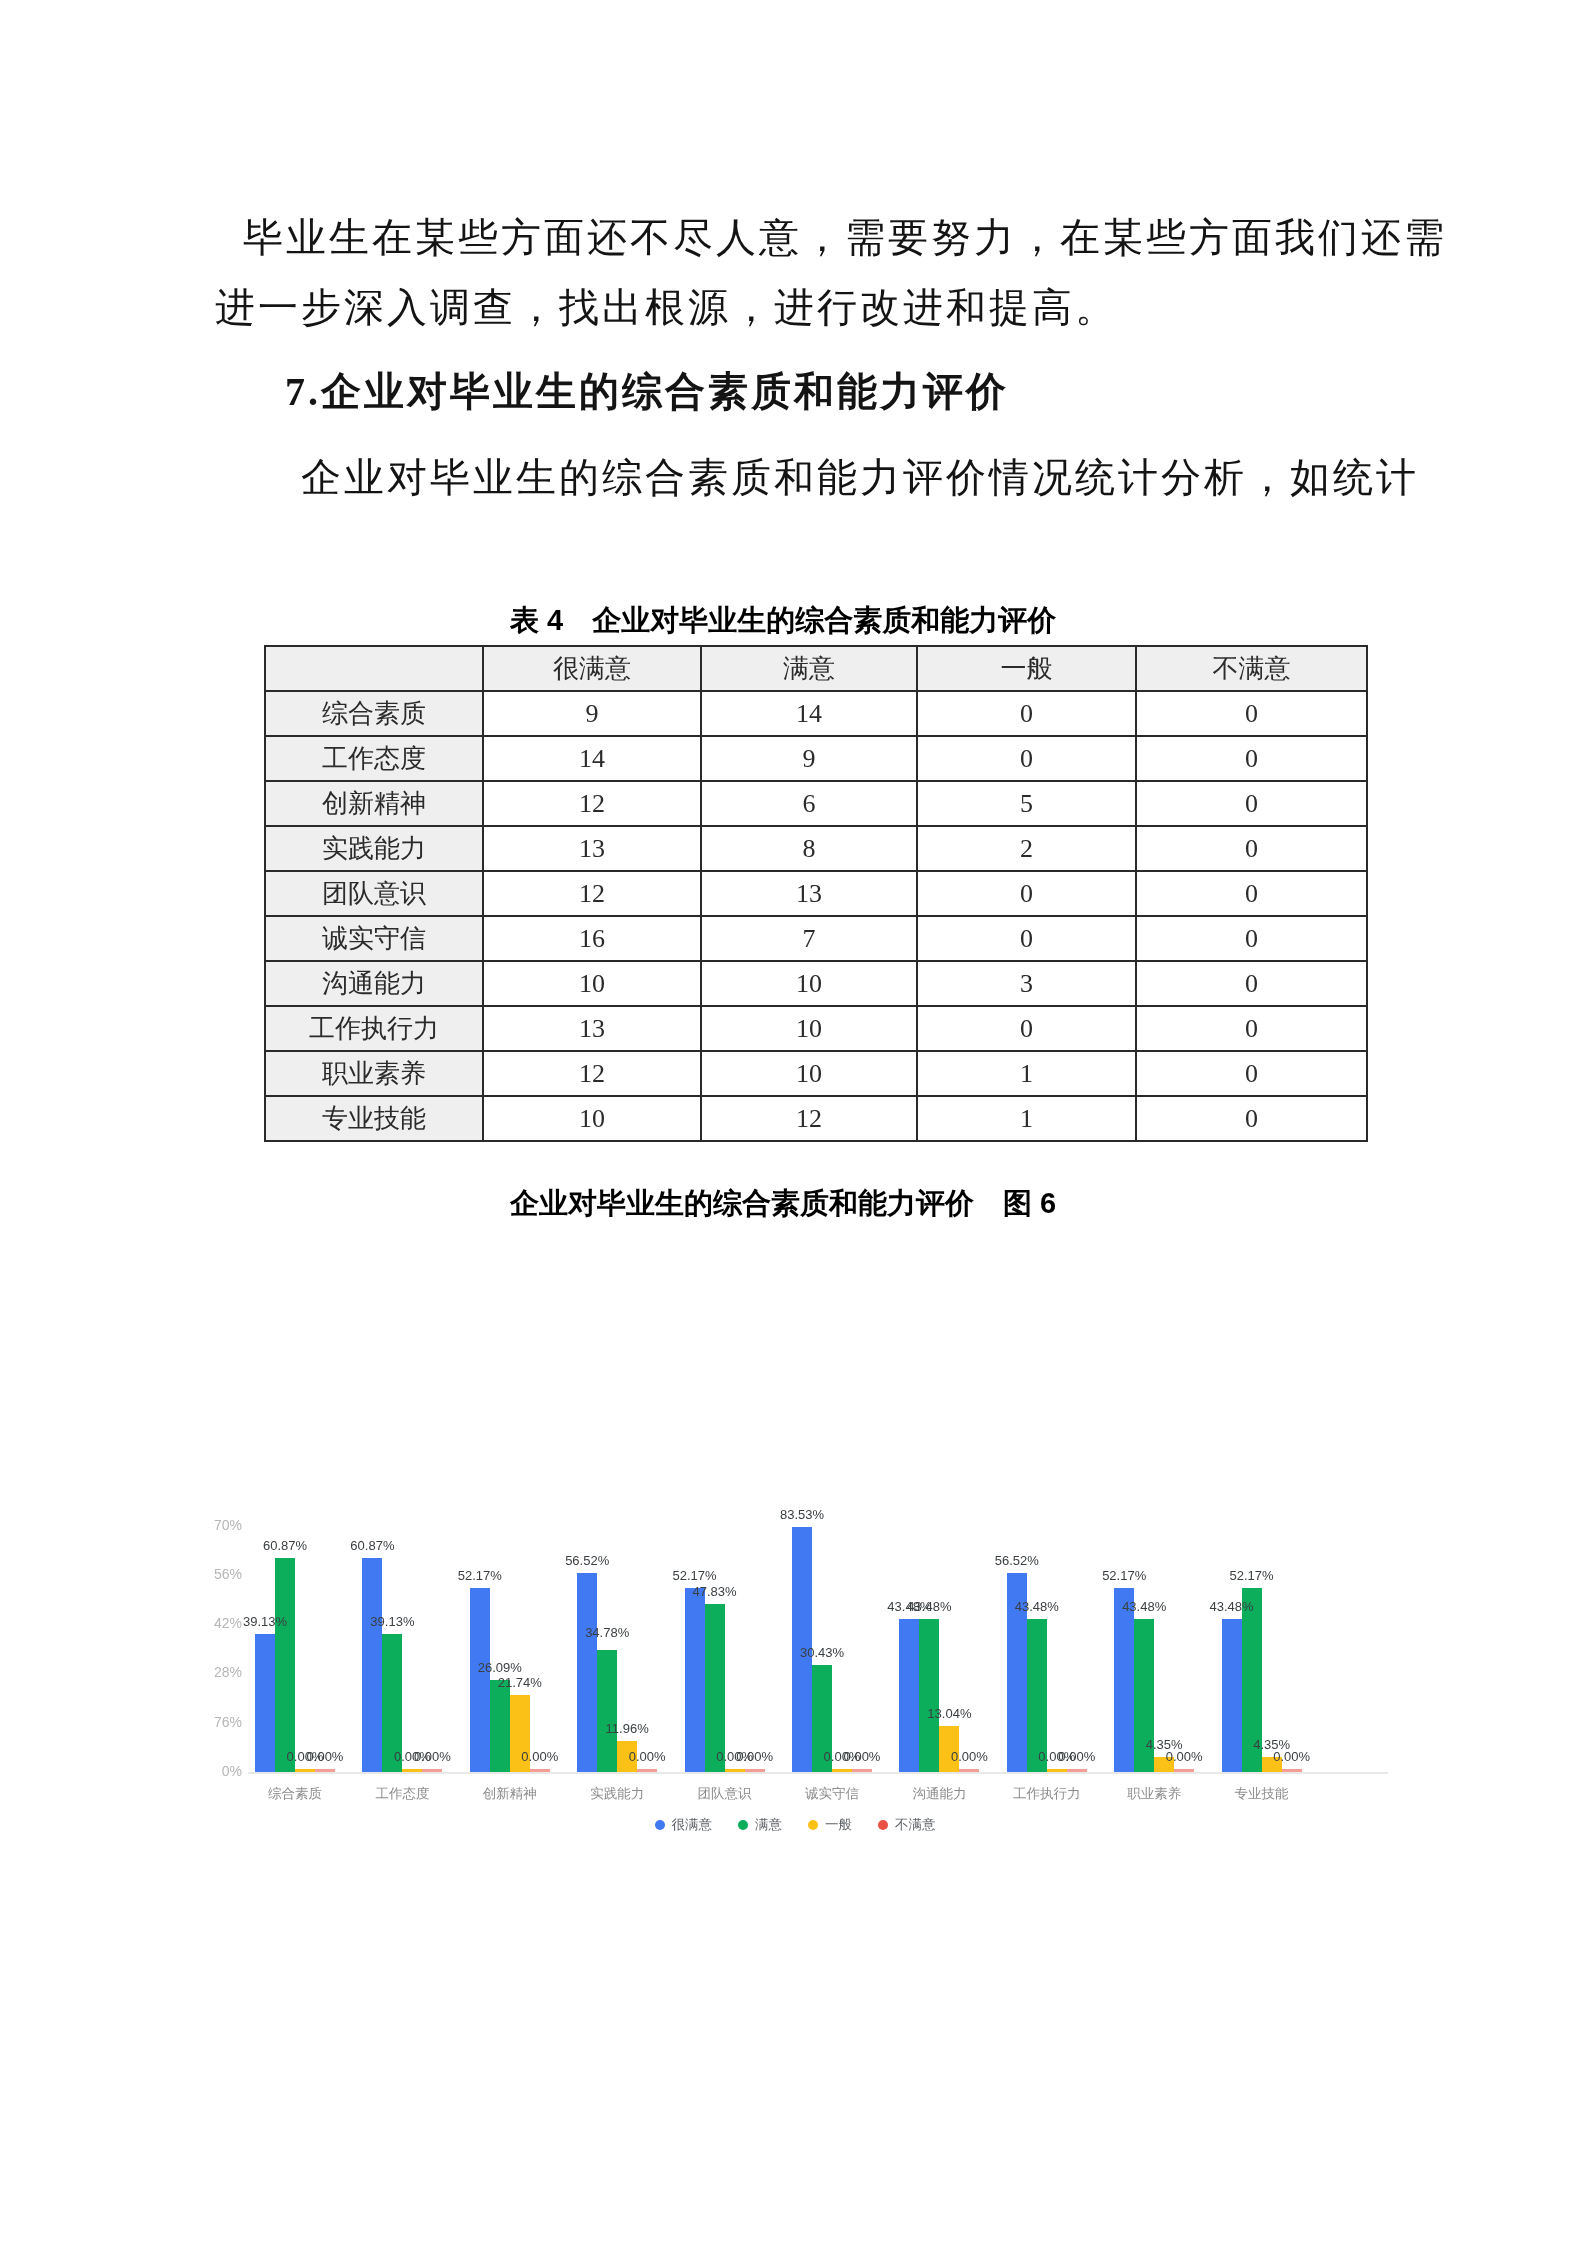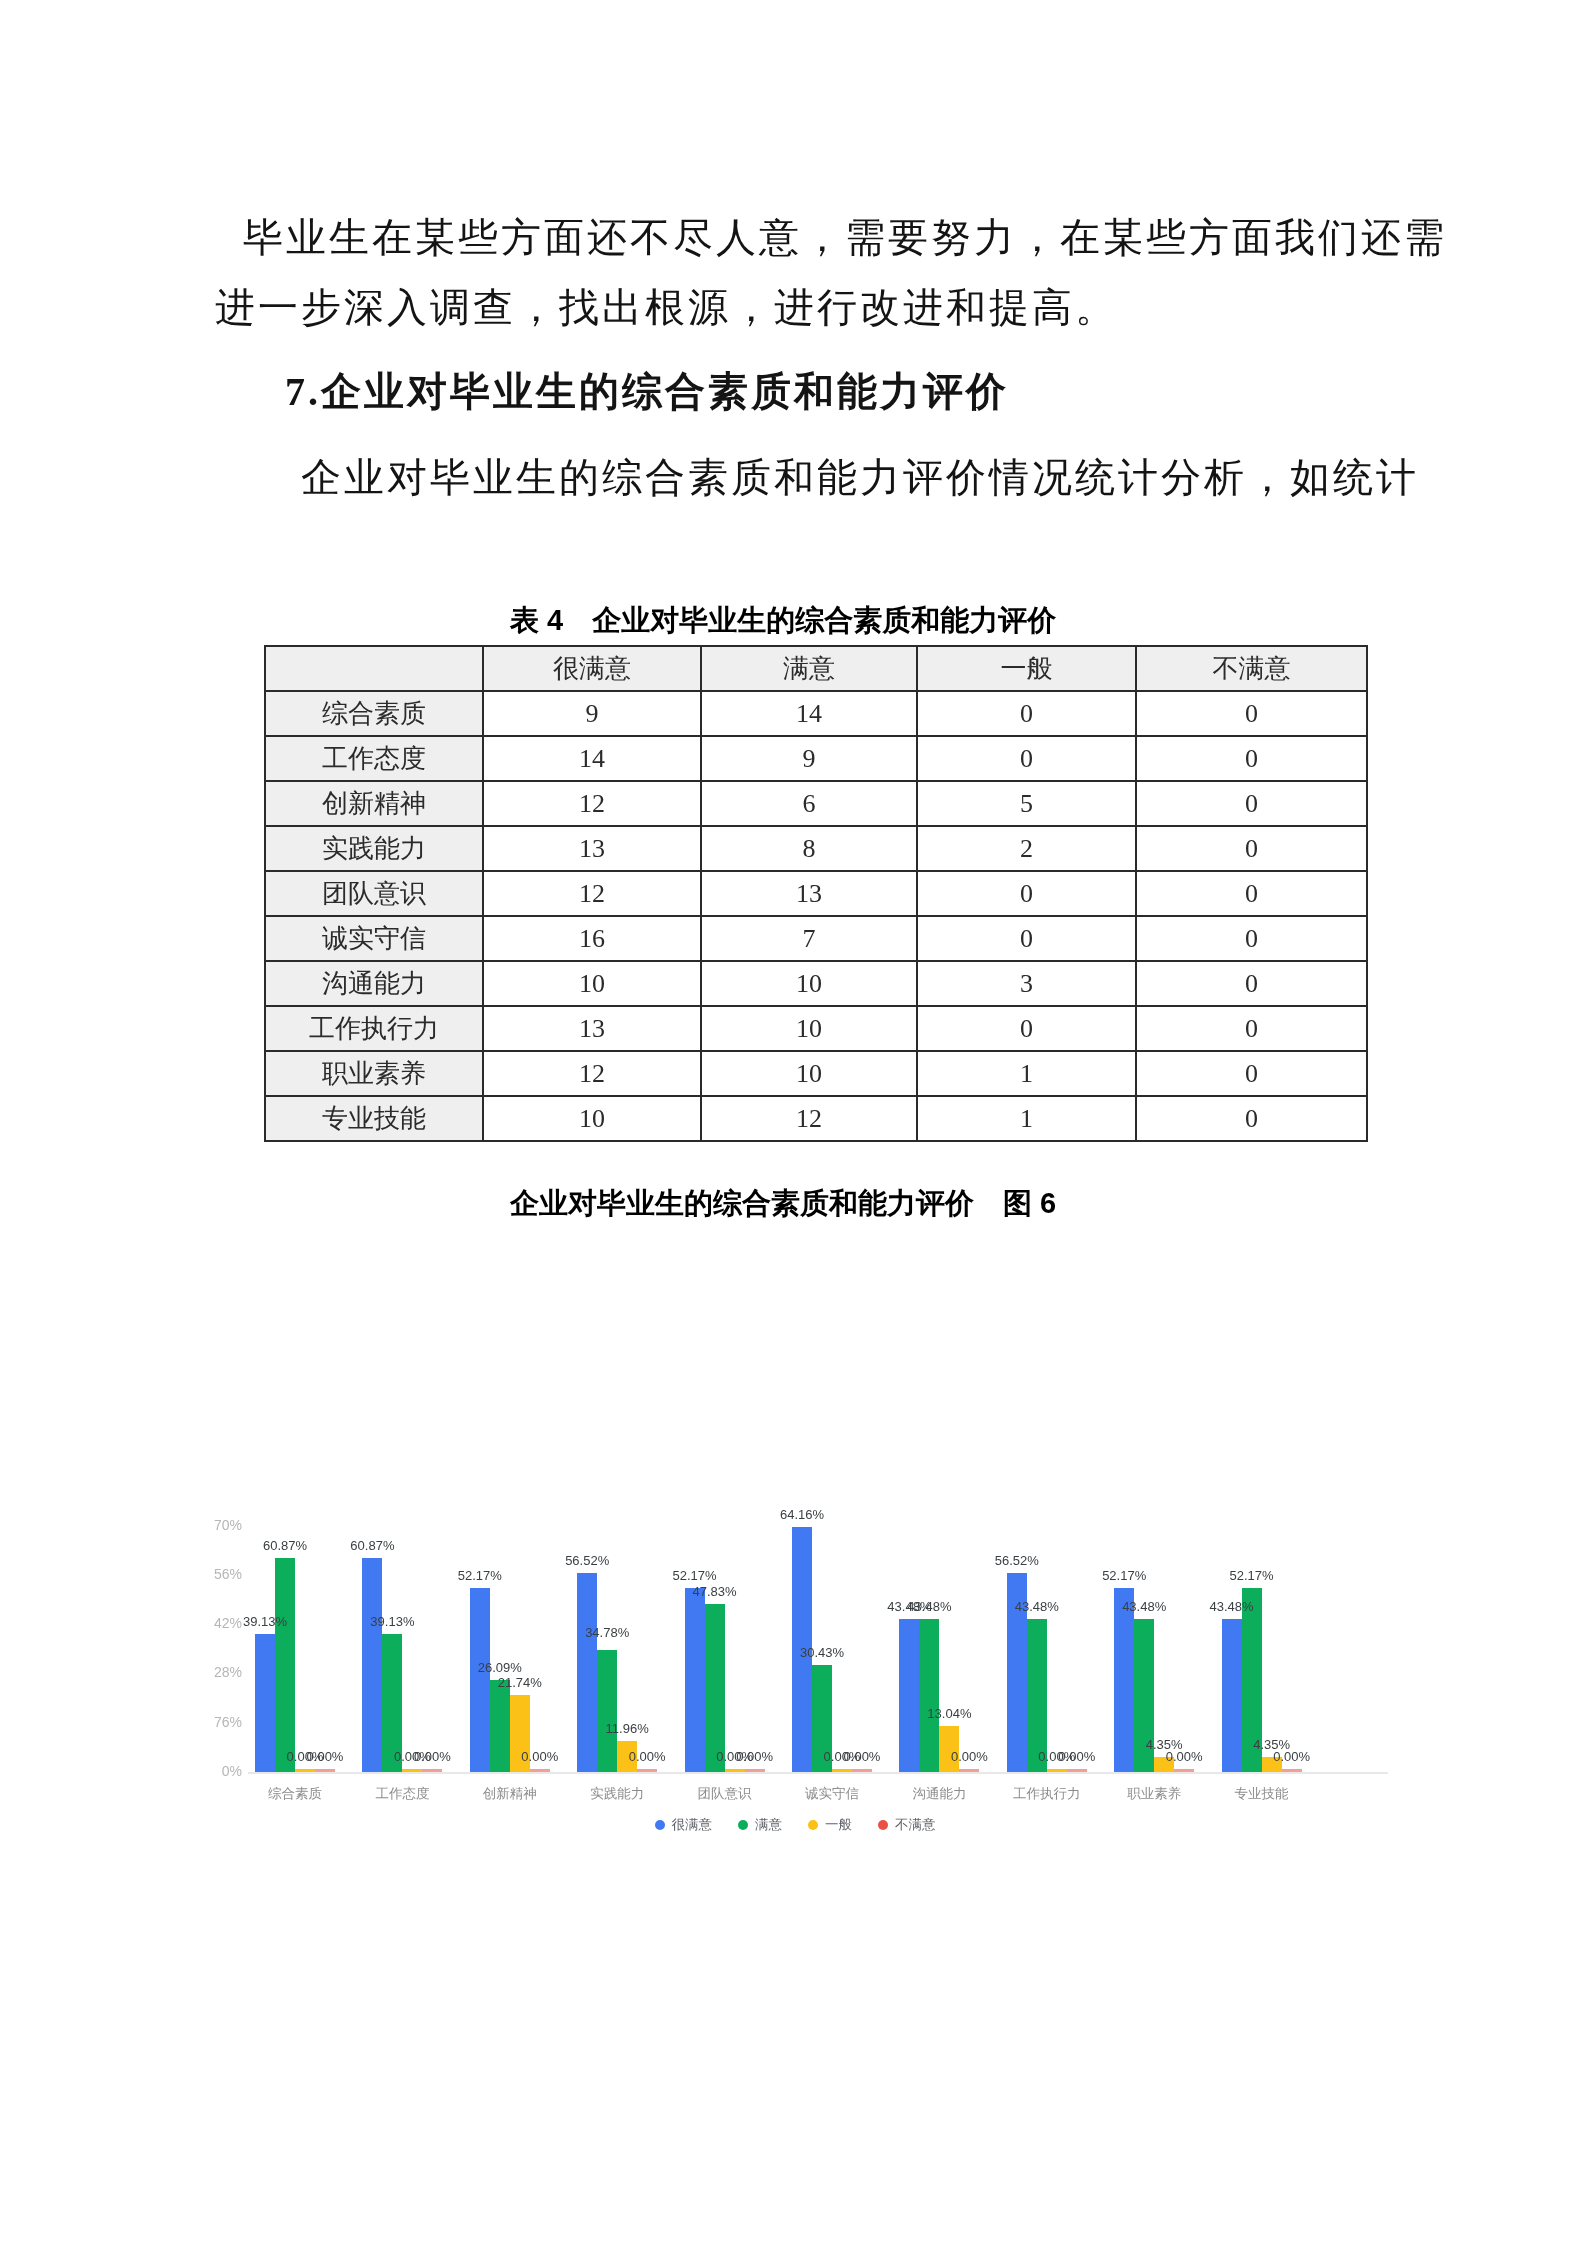--- a/index.html
+++ b/index.html
@@ -267,21 +267,21 @@
       <div class="bar s0" style="left: 554.6px; top: 138.362px; width: 20px; height: 183.638px; background: rgb(65, 121, 243);"></div>
       <div class="vlabel" style="left: 519.6px; top: 118.362px;">52.17%</div>
       <div class="bar s1" style="left: 574.6px; top: 153.638px; width: 20px; height: 168.362px; background: rgb(12, 173, 91);"></div>
       <div class="vlabel" style="left: 539.6px; top: 133.638px;">47.83%</div>
       <div class="bar s2 zero" style="left: 594.6px; top: 319px; width: 20px; height: 3px; background: rgb(251, 193, 23);"></div>
       <div class="vlabel" style="left: 559.6px; top: 299px;">0.00%</div>
       <div class="bar s3 zero" style="left: 614.6px; top: 319px; width: 20px; height: 3px; background: rgb(234, 80, 67);"></div>
       <div class="vlabel" style="left: 579.6px; top: 299px;">0.00%</div>
       <div class="cat" style="left: 539.6px; top: 335px;">团队意识</div>
       <div class="bar s0" style="left: 662px; top: 77.1136px; width: 20px; height: 244.886px; background: rgb(65, 121, 243);"></div>
-      <div class="vlabel" style="left: 627px; top: 57.1136px;">64.16%</div>
+      <div class="vlabel" style="left: 627px; top: 57.1136px;">83.53%</div>
       <div class="bar s1" style="left: 682px; top: 214.886px; width: 20px; height: 107.114px; background: rgb(12, 173, 91);"></div>
       <div class="vlabel" style="left: 647px; top: 194.886px;">30.43%</div>
       <div class="bar s2 zero" style="left: 702px; top: 319px; width: 20px; height: 3px; background: rgb(251, 193, 23);"></div>
       <div class="vlabel" style="left: 667px; top: 299px;">0.00%</div>
       <div class="bar s3 zero" style="left: 722px; top: 319px; width: 20px; height: 3px; background: rgb(234, 80, 67);"></div>
       <div class="vlabel" style="left: 687px; top: 299px;">0.00%</div>
       <div class="cat" style="left: 647px; top: 335px;">诚实守信</div>
       <div class="bar s0" style="left: 769.4px; top: 168.95px; width: 20px; height: 153.05px; background: rgb(65, 121, 243);"></div>
       <div class="vlabel" style="left: 734.4px; top: 148.95px;">43.48%</div>
       <div class="bar s1" style="left: 789.4px; top: 168.95px; width: 20px; height: 153.05px; background: rgb(12, 173, 91);"></div>

